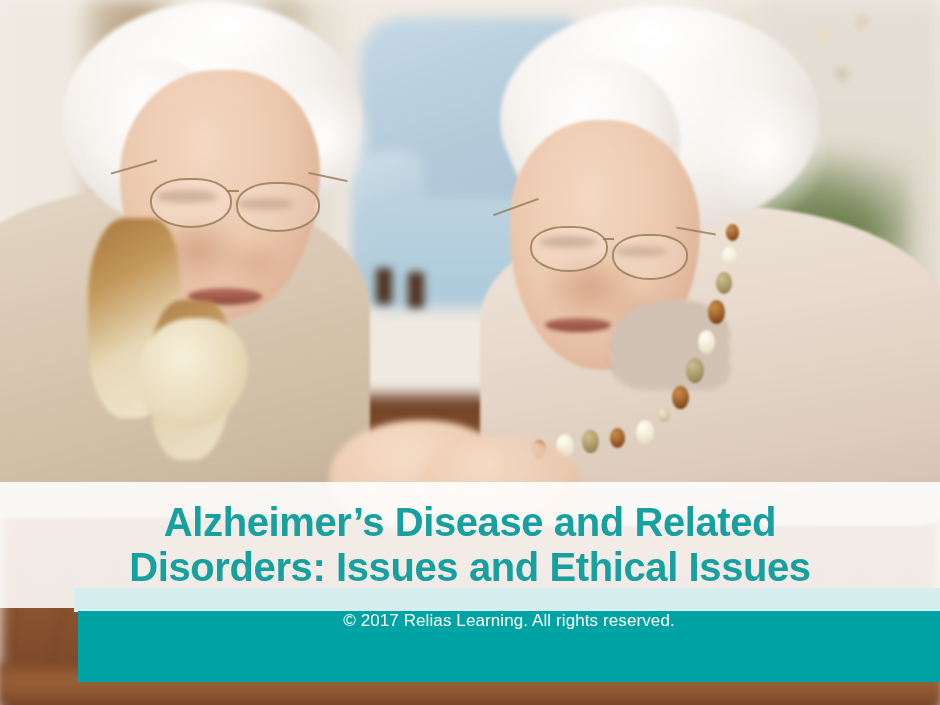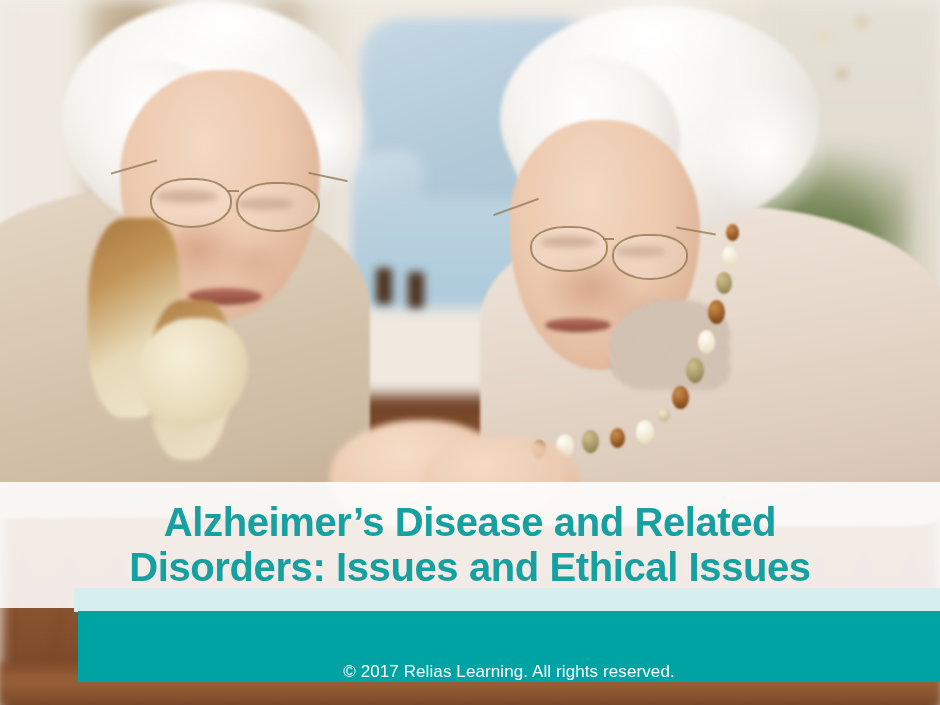--- a/index.html
+++ b/index.html
@@ -270,21 +270,21 @@
 
   
   .teal-band {
     position: absolute;
     left: 78px;
     top: 611px;
     width: 862px;
     height: 71px;
     background: #00a3a3;
     display: flex;
-    align-items: flex-end;
+    align-items: flex-start;
     justify-content: center;
   }
   .copyright {
     color: #ffffff;
     font-size: 17px;
     letter-spacing: 0.1px;
     white-space: nowrap;
   }
 </style>
 </head>

